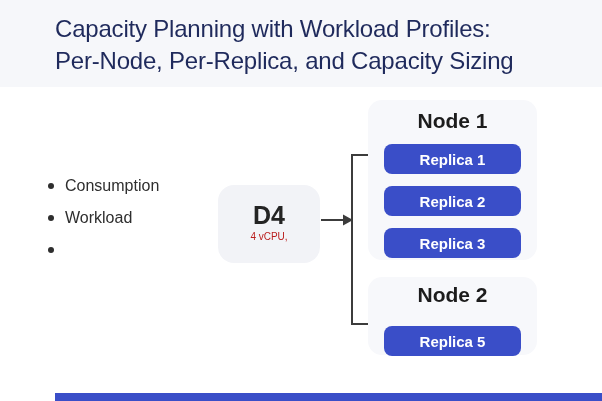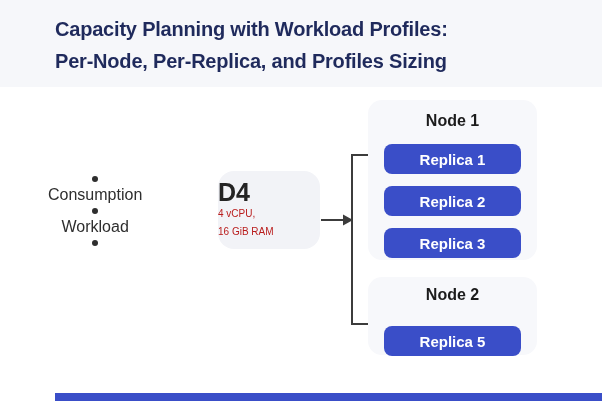--- a/index.html
+++ b/index.html
@@ -19,54 +19,54 @@
     position:relative;width:602px;height:401px;background:var(--body-bg);
     overflow:hidden;
   }
   
   .titlebar{
     position:absolute;left:0;top:0;width:602px;height:87px;
     background:var(--header-bg);
   }
   .title{
     position:absolute;left:55px;top:13px;margin:0;
-    font-size:20px;font-weight:700;line-height:32px;
+    font-size:24px;font-weight:400;line-height:32px;
     color:var(--title-navy);letter-spacing:-0.2px;
   }
   .title span{display:block;}
   
   .profiles{
     position:absolute;left:48px;top:176px;margin:0;padding:0;list-style:none;
   }
   .profiles li{
-    display:flex;align-items:center;gap:4px;height:20px;margin-bottom:12px;
-    font-size:16px;font-weight:500;color:var(--text-dark);flex-direction:column;
+    display:flex;align-items:center;gap:11px;height:20px;margin-bottom:12px;
+    font-size:16px;font-weight:500;color:var(--text-dark);
   }
   .dot{
     width:6px;height:6px;border-radius:50%;background:var(--text-dark);flex:0 0 auto;
   }
   
   .sku{
-    position:absolute;left:218px;top:171px;width:102px;height:78px;
+    position:absolute;left:218px;top:185px;width:102px;height:78px;
     background:var(--sku-bg);border-radius:16px;
-    display:flex;flex-direction:column;align-items:flex-start;justify-content:center;
+    display:flex;flex-direction:column;align-items:center;justify-content:center;
   }
   .sku-name{font-size:25px;font-weight:700;color:#242424;line-height:26px;}
   .sku-sub{font-size:10px;color:#b91c1c;line-height:18px;}
   
   .connectors{position:absolute;left:0;top:0;width:602px;height:401px;pointer-events:none;}
   
   .node{
     position:absolute;background:var(--panel-bg);border-radius:14px;
     display:flex;flex-direction:column;align-items:center;
   }
   .node1{left:368px;top:100px;width:169px;height:160px;padding-top:10px;box-sizing:border-box;}
   .node2{left:368px;top:277px;width:169px;height:78px;padding-top:7px;box-sizing:border-box;gap:8px;}
   .node-label{
-    font-size:16px;font-weight:600;color:#1c1c1c;line-height:22px;text-align:center;
+    font-size:21px;font-weight:600;color:#1c1c1c;line-height:22px;text-align:center;
   }
   .replica{
     width:137px;height:30px;border-radius:8px;background:var(--accent-blue);
     color:var(--replica-text);font-size:15px;font-weight:600;
     display:flex;align-items:center;justify-content:center;
     margin-top:12px;flex:0 0 auto;text-align:right;
   }
   .node1 .replica:first-of-type{margin-top:6px;}
   .node2 .replica:first-of-type{margin-top:5px;}
   
@@ -76,42 +76,41 @@
   }
 </style>
 </head>
 <body>
 
 <div class="stage">
 
   <header class="titlebar">
     <h1 class="title">
       <span>Capacity Planning with Workload Profiles:</span>
-      <span>Per-Node, Per-Replica, and Profiles Sizing</span>
+      <span>Per-Node, Per-Replica, and Capacity Sizing</span>
     </h1>
   </header>
 
   <ul class="profiles">
     <li>
       <span class="dot"></span>
       <span>Consumption</span>
     </li>
     <li>
       <span class="dot"></span>
       <span>Workload</span>
     </li>
     <li>
       <span class="dot"></span>
     </li>
   </ul>
 
   <div class="sku">
     <div class="sku-name">D4</div>
     <div class="sku-sub">4 vCPU,</div>
-    <div class="sku-sub">16 GiB RAM</div>
   </div>
 
   <svg class="connectors" viewBox="0 0 602 401" xmlns="http://www.w3.org/2000/svg">
 
     <path d="M321,220 H343" stroke="#3c3c3c" stroke-width="2" fill="none"></path>
     <polygon points="343,214.5 353,220 343,225.5" fill="#3c3c3c"></polygon>
 
     <path d="M368,155 H352 V324 H368" stroke="#3c3c3c" stroke-width="2" fill="none"></path>
   </svg>
 

